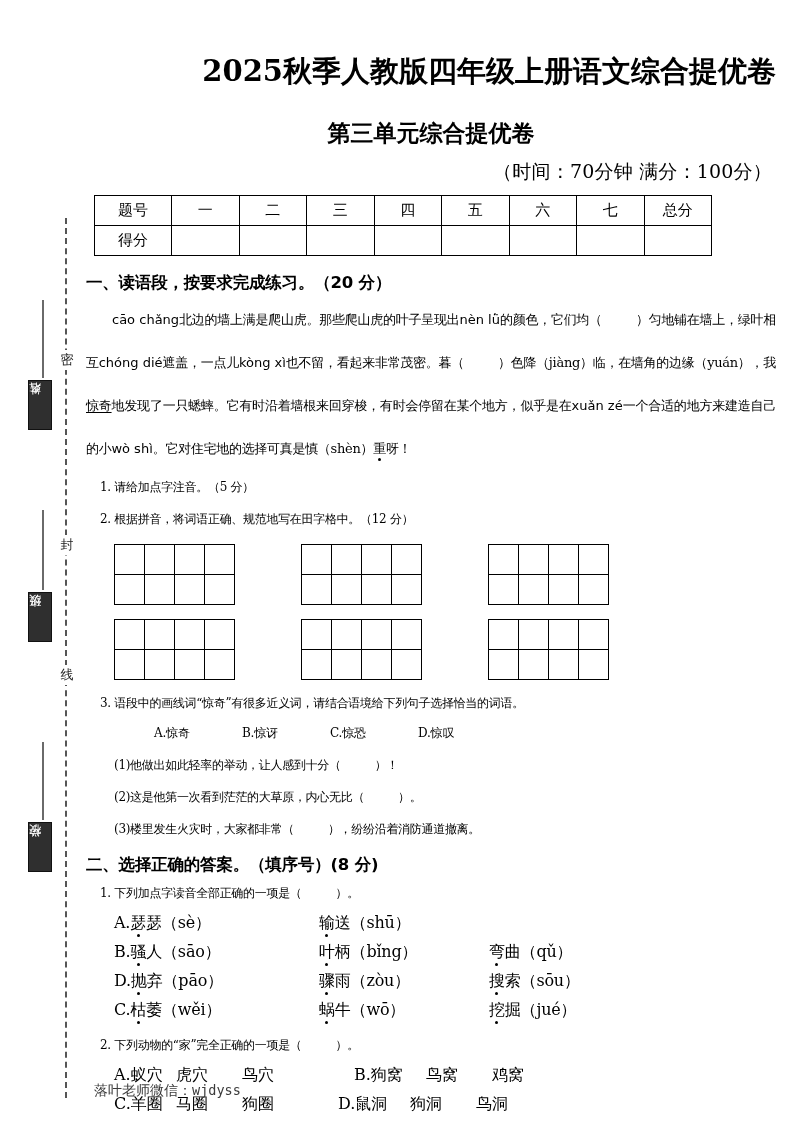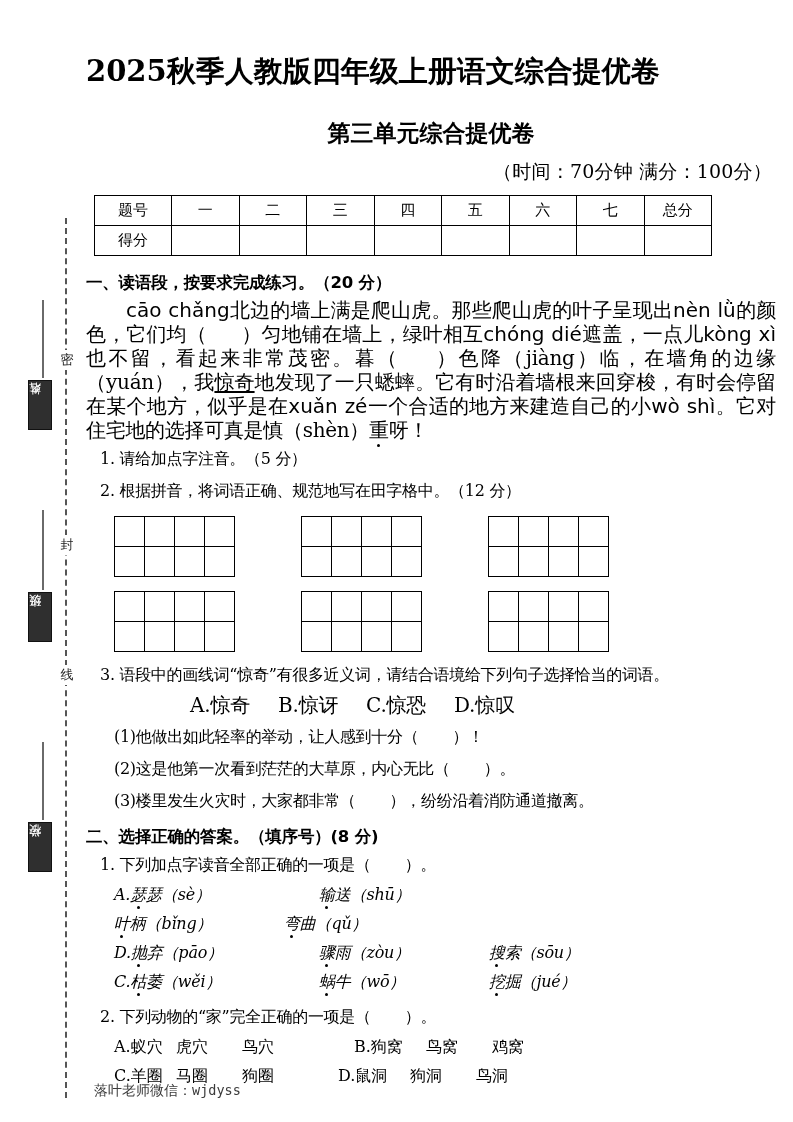--- a/index.html
+++ b/index.html
@@ -87,21 +87,21 @@
   
   #page {
     position: absolute;
     left: 86px;
     top: 0;
     width: 690px;
     height: 1122px;
   }
 
   .title-main {
-    text-align: left;
+    text-align: right;
     font-size: 29px;
     font-weight: bold;
     letter-spacing: 0px;
     margin-top: 52px;
     font-family: "DejaVu Serif", "Liberation Serif", serif;
     white-space: nowrap;
   }
   .title-sub {
     text-align: center;
     font-size: 23px;
@@ -136,22 +136,22 @@
 
   
   .sec-head {
     font-size: 16.5px;
     font-weight: bold;
     margin-top: 16px;
     font-family: "DejaVu Sans", "Liberation Sans", sans-serif;
     letter-spacing: -0.2px;
   }
   .passage {
-    font-size: 20px;
-    line-height: 24px;
+    font-size: 13px;
+    line-height: 43px;
     margin-top: 4px;
     text-indent: 2em;
     text-align: justify;
     letter-spacing: -0.3px;
     font-family: "DejaVu Serif", "Liberation Serif", serif;
   }
   .py {
     font-family: "DejaVu Sans", "Liberation Sans", sans-serif;
     letter-spacing: 0px;
   }
@@ -166,32 +166,32 @@
     margin-left: -1.5px;
     width: 3px;
     height: 3px;
     border-radius: 50%;
     background: #000;
   }
   .uline { text-decoration: underline; text-underline-offset: 2px; }
   .blank-paren { display: inline-block; min-width: 34px; }
 
   .q-line {
-    font-size: 16px;
+    font-size: 12px;
     line-height: 30px;
     margin-top: 2px;
     margin-left: 14px;
     letter-spacing: -0.3px;
   }
   .q-cont { margin-left: 28px; }
 
   .opts-row {
-    font-size: 20px;
+    font-size: 12px;
     line-height: 30px;
-    margin-left: 104px;
+    margin-left: 68px;
     letter-spacing: -0.2px;
   }
   .opts-row span.opt { display: inline-block; min-width: 88px; }
 
   
   .grid-row {
     margin-top: 10px;
     margin-left: 28px;
     display: flex;
     gap: 66px;
@@ -209,21 +209,21 @@
     border-bottom: 1.6px solid #000;
   }
 
   
   .choice-block {
     margin-left: 28px;
     font-size: 16px;
     line-height: 29px;
   }
   .choice-block .row { display: flex; }
-  .choice-block .cell { width: 170px; letter-spacing: -0.2px; font-style: italic; }
+  .choice-block .cell { width: 170px; letter-spacing: -0.2px; }
   .choice-block .cell.wide { width: 205px; }
 
   .choice-block2 { margin-left: 28px; font-size: 16px; line-height: 29px; }
   .choice-block2 .row { display: flex; }
   .choice-block2 .c-lead { width: 62px; }
   .choice-block2 .c-item { width: 66px; }
   .choice-block2 .c-gap { width: 58px; }
 
   .footer-note {
     position: absolute;
@@ -383,20 +383,21 @@
   <div class="sec-head" style="margin-top:10px">二、选择正确的答案。（填序号）(8 分)</div>
 
   <div class="q-line"><span>1. 下列加点字读音全部正确的一项是（</span><span class="blank-paren"></span><span>）。</span></div>
 
   <div class="choice-block">
     <div class="row">
       <div class="cell wide"><span>A.</span><span class="dot">瑟</span><span>瑟（sè）</span></div>
       <div class="cell"><span class="dot">输</span><span>送（shū）</span></div>
     </div>
     <div class="row">
+      <div class="cell wide"><span>B.</span><span class="dot">骚</span><span>人（sāo）</span></div>
       <div class="cell"><span class="dot">叶</span><span>柄（bǐng）</span></div>
       <div class="cell"><span class="dot">弯</span><span>曲（qǔ）</span></div>
     </div>
     <div class="row">
       <div class="cell wide"><span>D.</span><span class="dot">抛</span><span>弃（pāo）</span></div>
       <div class="cell"><span class="dot">骤</span><span>雨（zòu）</span></div>
       <div class="cell"><span class="dot">搜</span><span>索（sōu）</span></div>
     </div>
     <div class="row">
       <div class="cell wide"><span>C.</span><span class="dot">枯</span><span>萎（wěi）</span></div>

